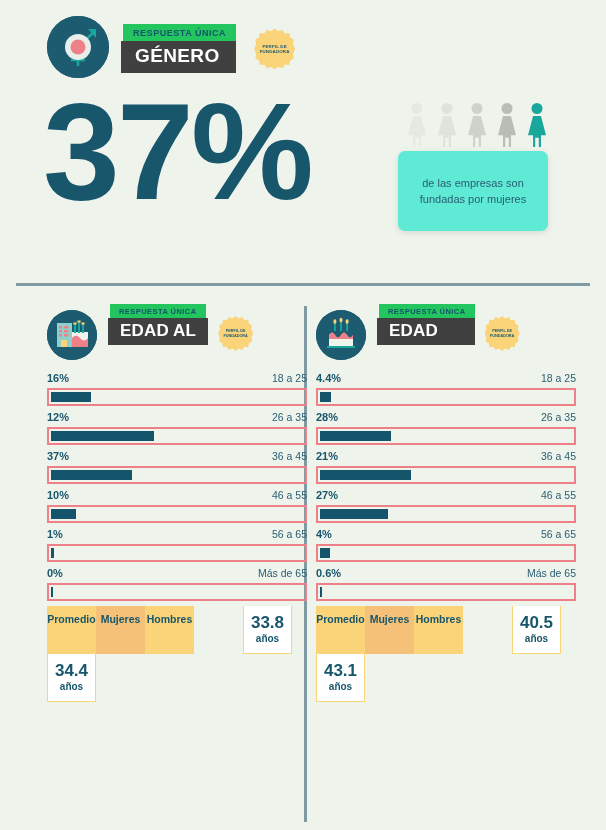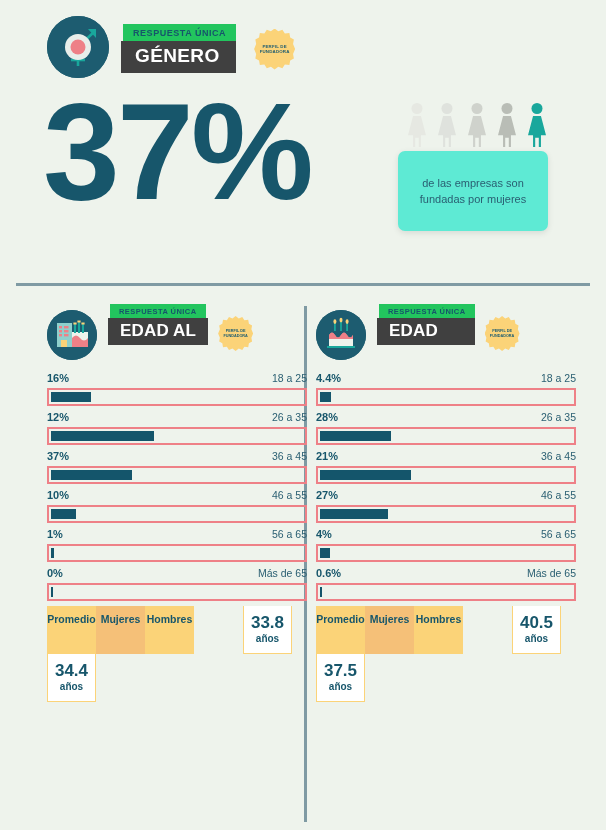--- a/index.html
+++ b/index.html
@@ -502,19 +502,19 @@
     <div class="stats">
       <div class="th">Promedio</div>
       <div class="th highlight">Mujeres</div>
       <div class="th">Hombres</div>
       <div class="td empty"></div>
       <div class="td">
         <span class="num">40.5</span>
         <span class="unit">años</span>
       </div>
       <div class="td">
-        <span class="num">37.5</span>
+        <span class="num">43.1</span>
         <span class="unit">años</span>
       </div>
     </div>
   </div>
 
 </div>
 
 </body></html>

